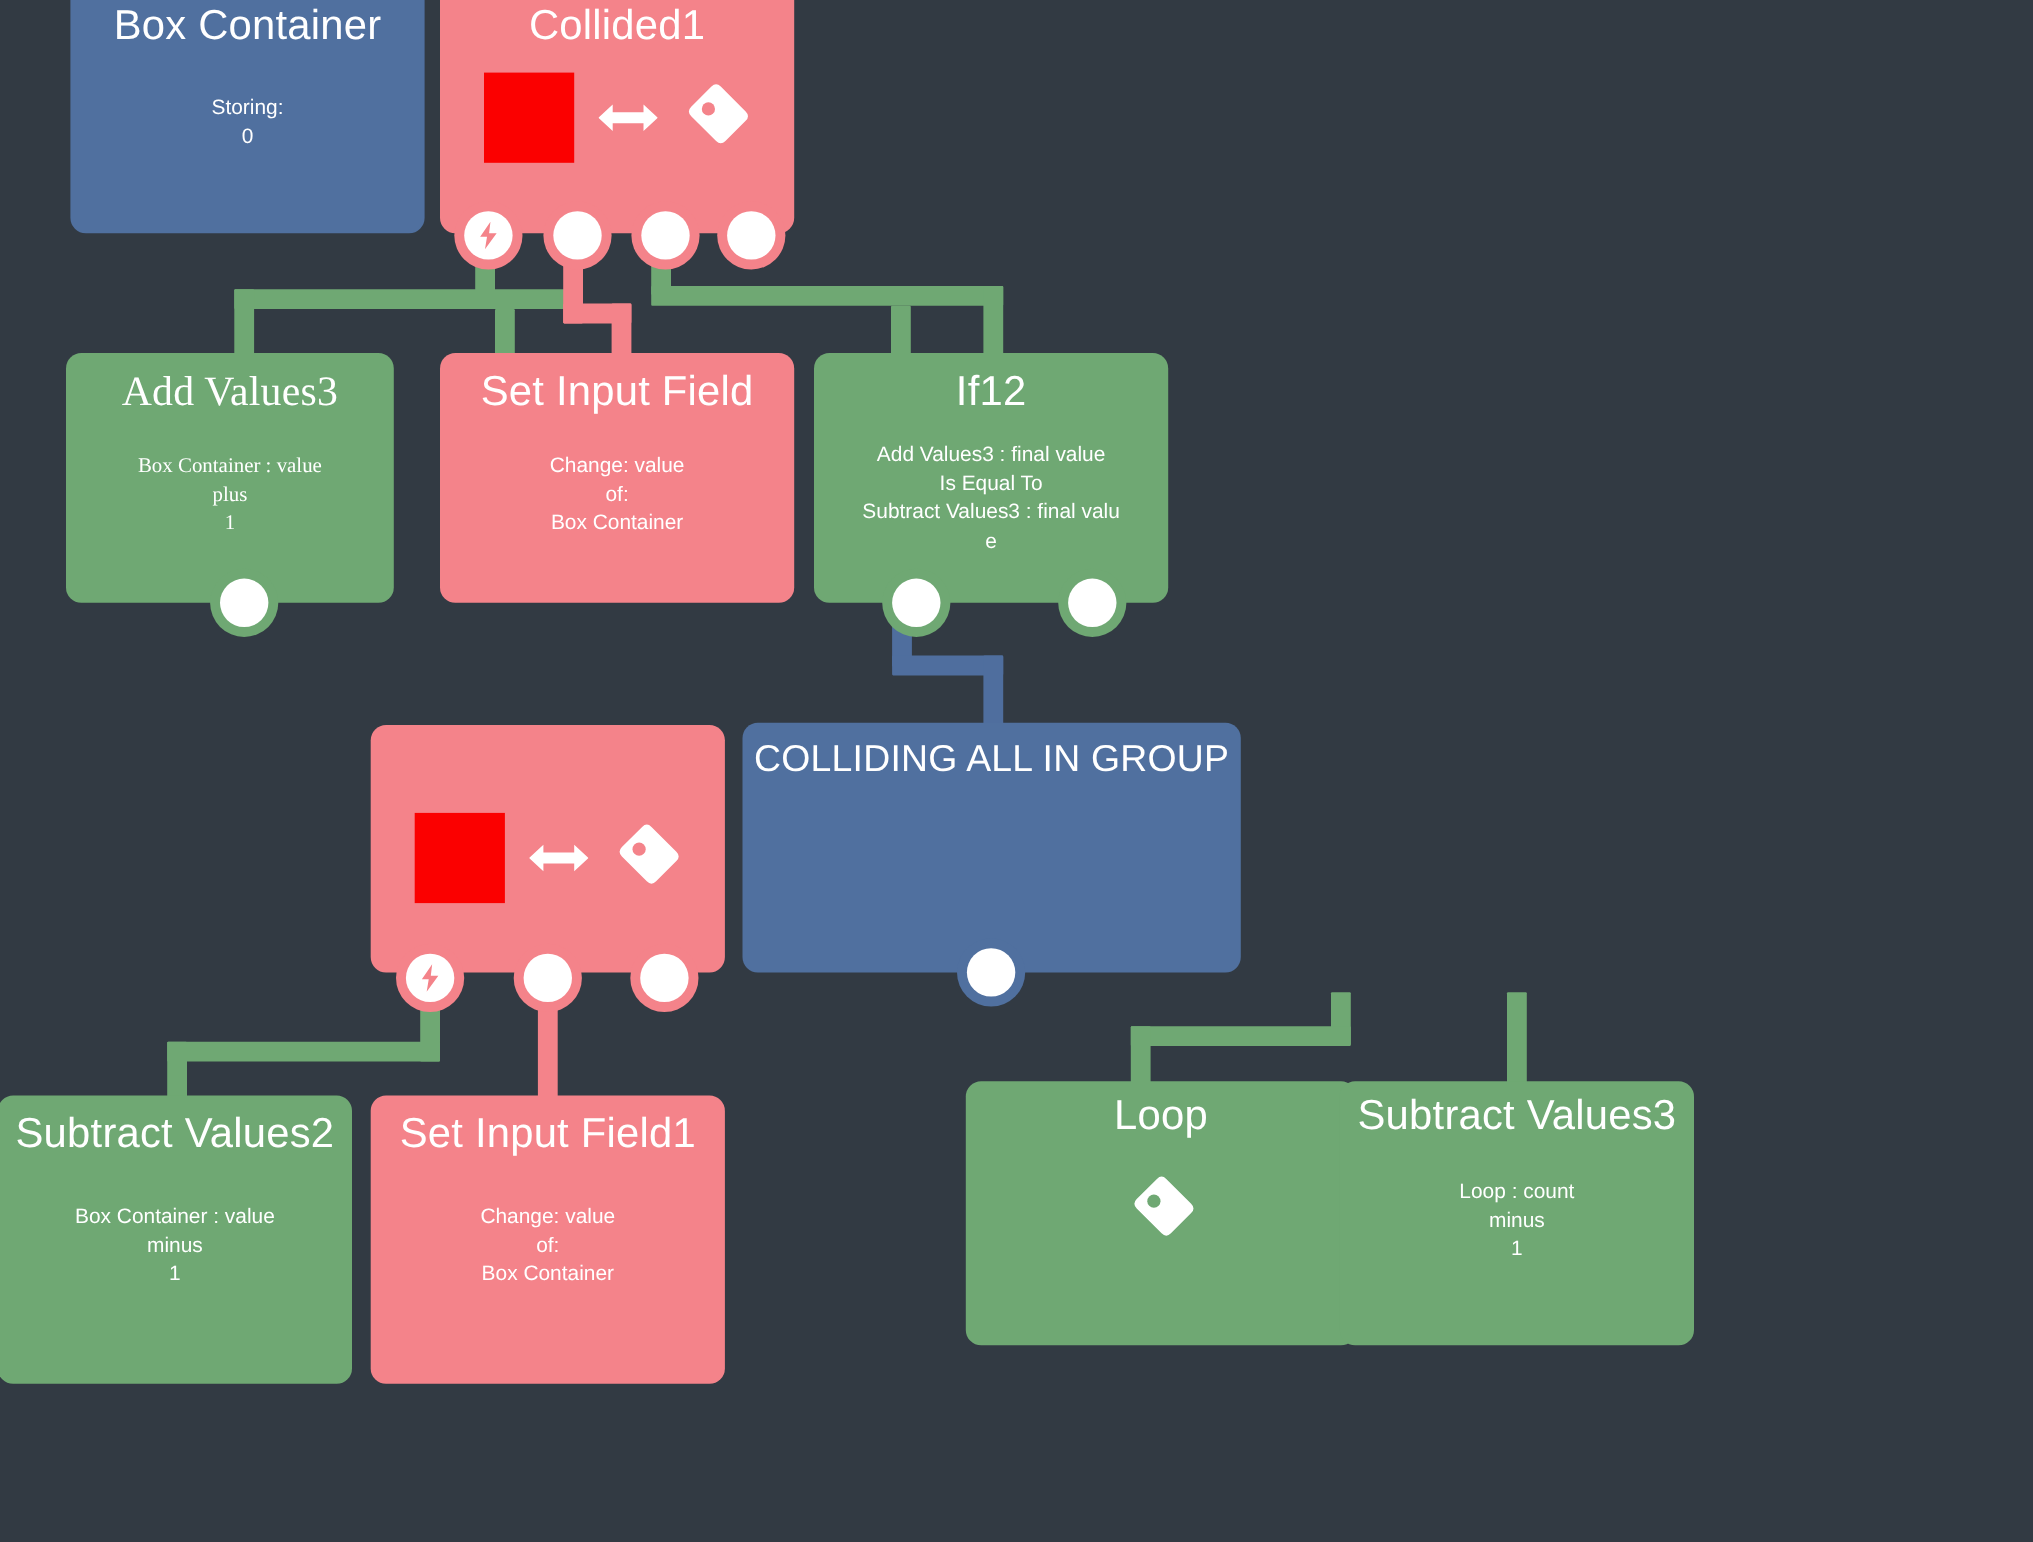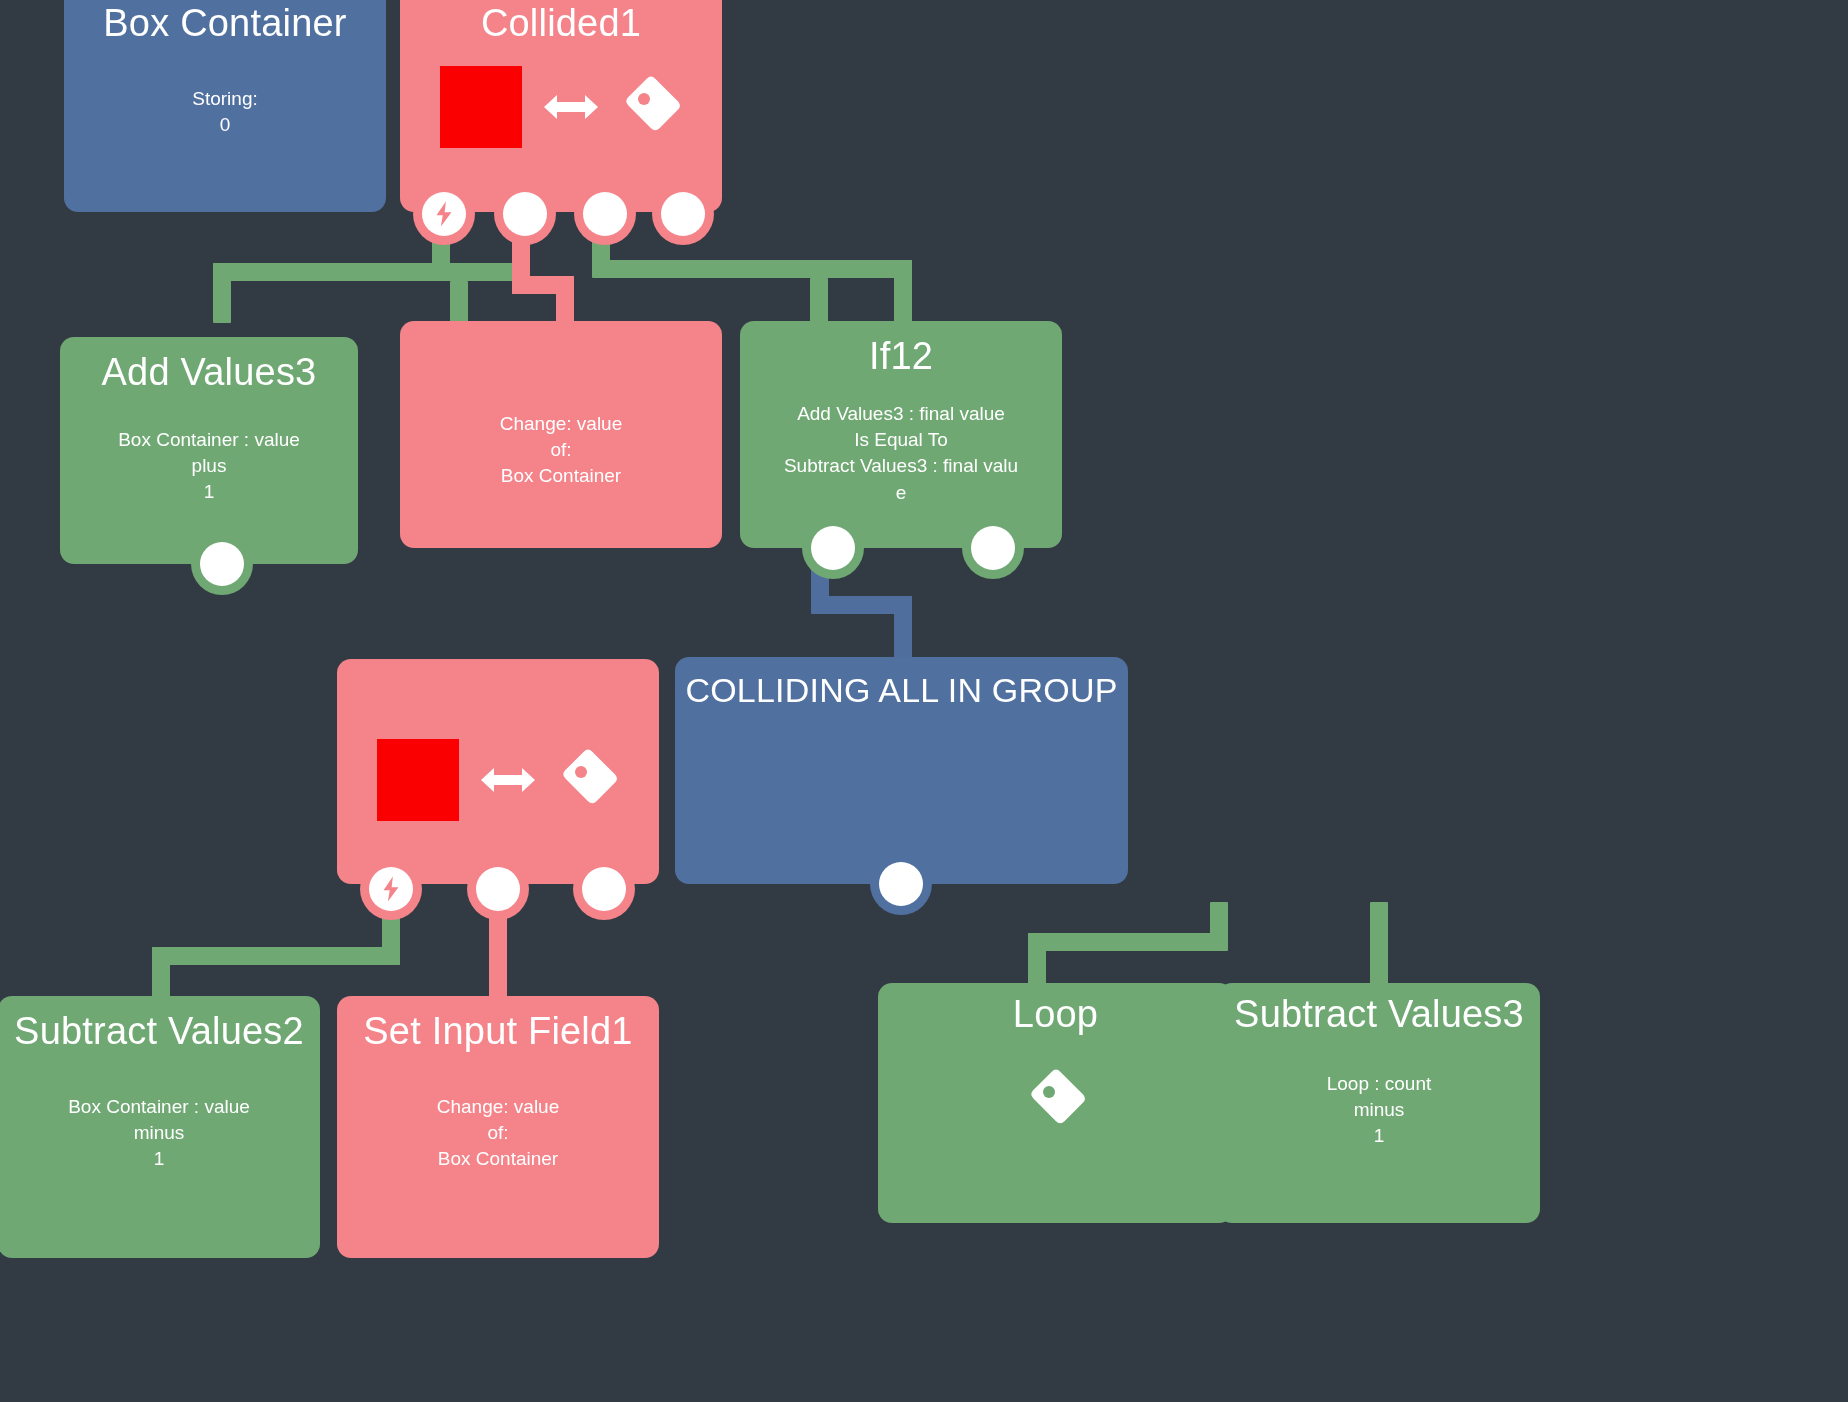--- a/index.html
+++ b/index.html
@@ -162,29 +162,30 @@
       <svg width="30" height="30" viewBox="0 0 24 24">
         <circle cx="12" cy="12" r="12" fill="#ffffff"></circle>
         <path d="M13.5 2 L6 13 L11 13 L9.5 22 L18 10.5 L12.5 10.5 Z" fill="#f4838a"></path>
       </svg>
     </div>
     <div class="port ring-pink" style="left:103px; top:238px; width:44px; height:44px;"></div>
     <div class="port ring-pink" style="left:183px; top:238px; width:44px; height:44px;"></div>
     <div class="port ring-pink" style="left:261px; top:238px; width:44px; height:44px;"></div>
   </div>
 
-  <div class="node green" style="left:60px; top:337px; width:298px; height:227px;">
+  <div class="node green" style="left:60px; top:321px; width:298px; height:227px;font-family:Liberation Serif, serif;">
     <div class="node-title lg" style="top:16px;">Add Values3</div>
     <div class="node-body" style="top:90px;">Box Container : value
 plus
 1</div>
     <div class="port ring-green" style="left:140px; top:205px; width:44px; height:44px;"></div>
   </div>
 
   <div class="node pink" style="left:400px; top:321px; width:322px; height:227px;">
+    <div class="node-title lg" style="top:16px;">Set Input Field</div>
     <div class="node-body" style="top:90px;">Change: value
 of:
 Box Container</div>
   </div>
 
   <div class="node green" style="left:740px; top:321px; width:322px; height:227px;">
     <div class="node-title lg" style="top:16px;">If12</div>
     <div class="node-body" style="top:80px;">Add Values3 : final value
 Is Equal To
 Subtract Values3 : final valu

